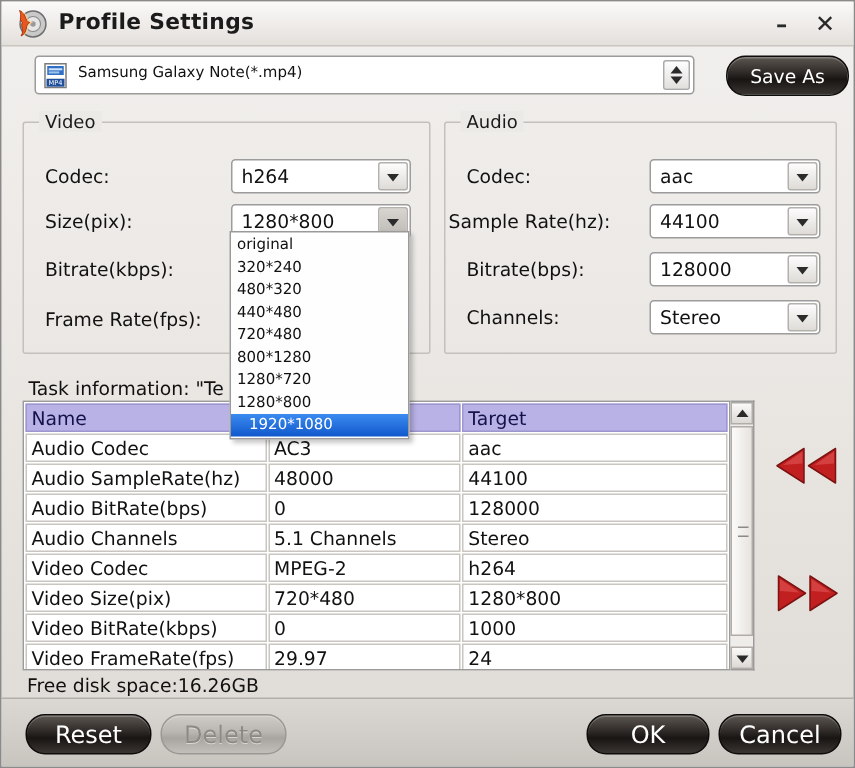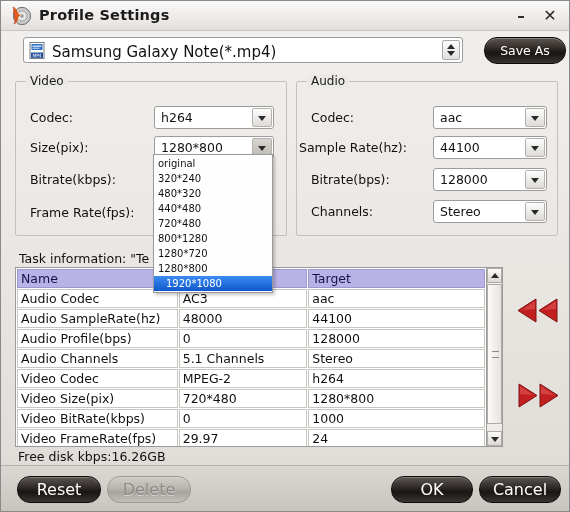--- a/index.html
+++ b/index.html
@@ -75,21 +75,21 @@
     box-sizing: border-box;
   }
   #profile-icon {
     position: absolute;
     left: 5px; top: 4px;
     width: 17px; height: 17px;
   }
   #profile-label {
     position: absolute;
     left: 28px; top: 5px;
-    font-size: 15px;
+    font-size: 10px;
     color: #111;
   }
   #profile-spin {
     position: absolute;
     right: 2px; top: 2px;
     width: 18px; height: 20px;
     background: linear-gradient(180deg,#fdfdfd,#e2e0dd);
     border: 1px solid #aaa;
     border-radius: 2px;
     box-sizing: border-box;
@@ -468,21 +468,21 @@
               <td>Audio Codec</td>
               <td>AC3</td>
               <td>aac</td>
             </tr>
             <tr>
               <td>Audio SampleRate(hz)</td>
               <td>48000</td>
               <td>44100</td>
             </tr>
             <tr>
-              <td>Audio Profile(bps)</td>
+              <td>Audio BitRate(bps)</td>
               <td>0</td>
               <td>128000</td>
             </tr>
             <tr>
               <td>Audio Channels</td>
               <td>5.1 Channels</td>
               <td>Stereo</td>
             </tr>
             <tr>
               <td>Video Codec</td>
@@ -507,21 +507,21 @@
           </tbody>
       </table>
     </div>
 
     <div id="tbl-scroll">
       <div class="sb-arrow" id="sb-up"></div>
       <div id="sb-thumb"></div>
       <div class="sb-arrow" id="sb-dn"></div>
     </div>
 
-    <div id="disk-space">Free disk kbps:16.26GB</div>
+    <div id="disk-space">Free disk space:16.26GB</div>
   </div>
 
   <div class="navbtn" id="nav-prev">
     <svg width="48" height="30" viewBox="0 0 48 30">
       <g stroke="#7d1212" stroke-width="1" stroke-linejoin="round">
         <polygon points="22,3 22,26 4,14.5" fill="#c22020"></polygon>
         <polygon points="43,3 43,26 25,14.5" fill="#c22020"></polygon>
       </g>
       <polygon points="21,5 21,13 8,14" fill="#e35b5b" opacity="0.55"></polygon>
       <polygon points="42,5 42,13 29,14" fill="#e35b5b" opacity="0.55"></polygon>

